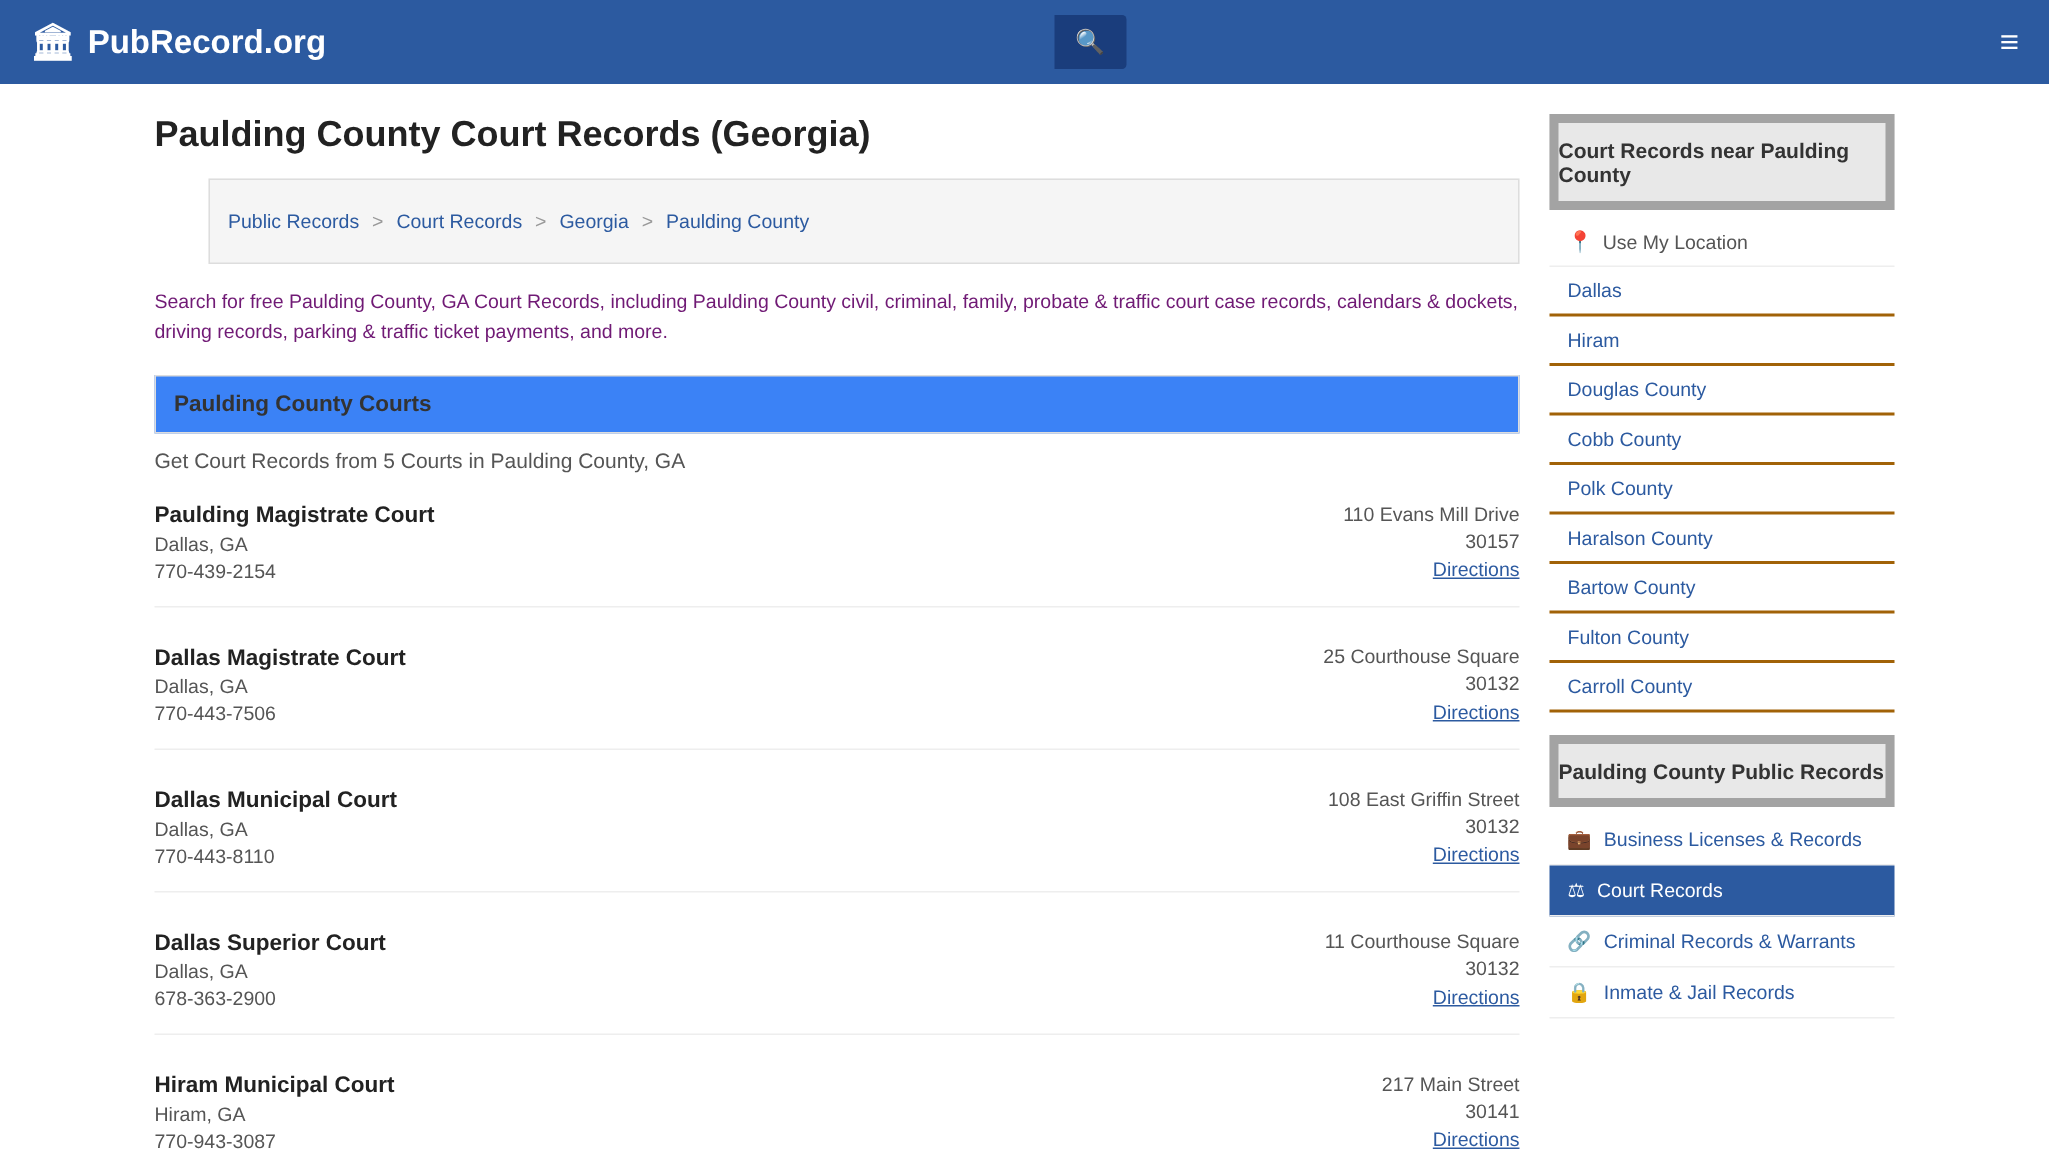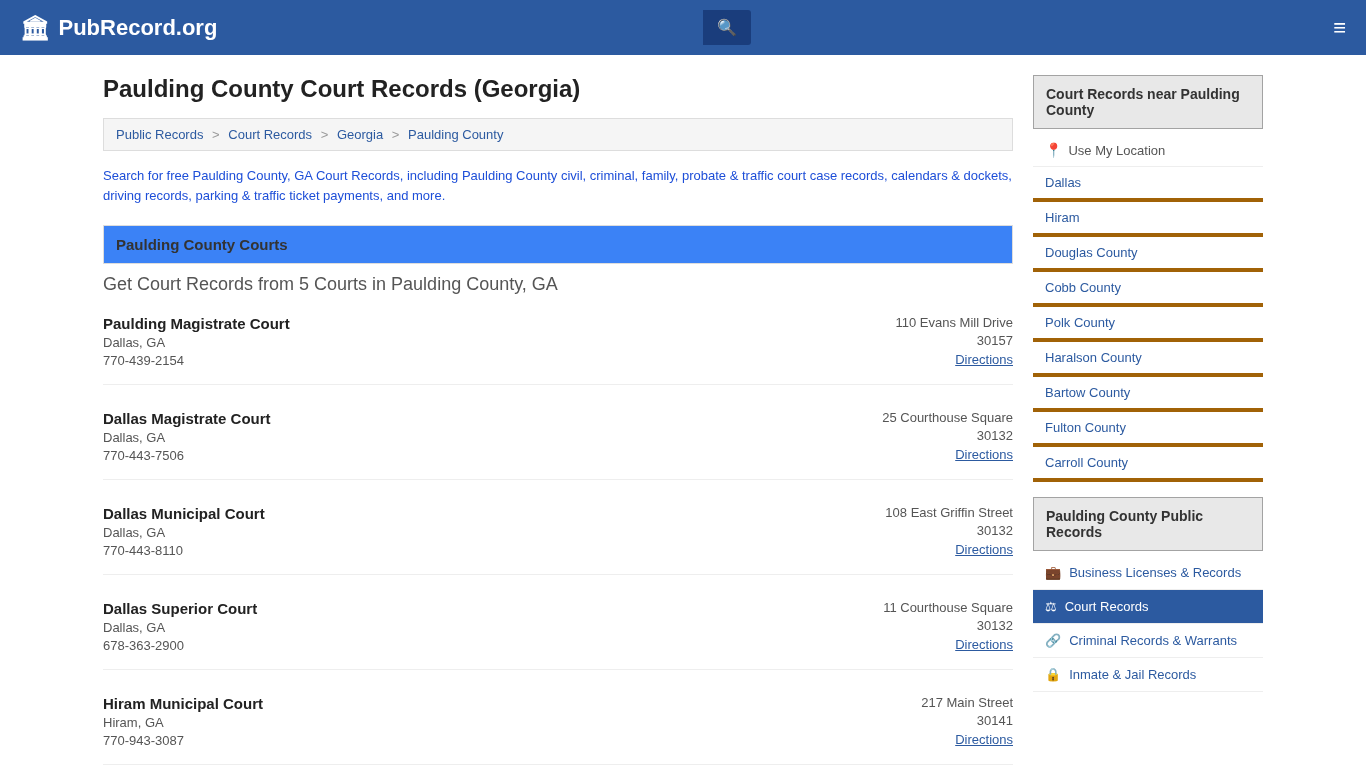--- a/index.html
+++ b/index.html
@@ -75,49 +75,50 @@
     }
     #page-title {
       font-size: 24px;
       font-weight: bold;
       color: #222;
       margin-bottom: 15px;
     }
     #breadcrumb {
       background: #f5f5f5;
       border: 1px solid #ddd;
-      padding: 8px 12px;
+      padding: 20px 12px;
       font-size: 13px;
       color: #555;
       margin-bottom: 15px;
+      margin-left: 36px;
     }
     #breadcrumb a {
       color: #2c5aa0;
       text-decoration: none;
     }
     #breadcrumb span {
       margin: 0 5px;
       color: #999;
     }
     #description {
       font-size: 13px;
-      color: #1d4ed8;
+      color: #701a75;
       margin-bottom: 20px;
       line-height: 1.5;
     }
     #courts-section-header {
       background: #3b82f6;
       padding: 10px 12px;
       font-weight: bold;
       font-size: 15px;
       margin-bottom: 10px;
       border: 1px solid #ddd;
     }
     #courts-count {
-      font-size: 18px;
+      font-size: 14px;
       color: #555;
       margin-bottom: 20px;
     }
 
     .court-entry {
       margin-bottom: 25px;
       display: flex;
       justify-content: space-between;
       align-items: flex-start;
       border-bottom: 1px solid #eee;
@@ -159,33 +160,33 @@
       font-size: 13px;
     }
 
     
     #sidebar {
       width: 230px;
       flex-shrink: 0;
     }
     .sidebar-section-header {
       background: #e8e8e8;
-      padding: 10px 12px;
+      padding: 10px 0;
       font-weight: bold;
       font-size: 14px;
       margin-bottom: 5px;
-      border: 1px solid #a3a3a3;
+      border: 6px solid #a3a3a3;
     }
     .sidebar-list {
       list-style: none;
       margin-bottom: 15px;
     }
     .sidebar-list li {
       padding: 8px 12px;
-      border-bottom: 4px solid #a16207;
+      border-bottom: 2px solid #a16207;
       font-size: 13px;
       cursor: pointer;
     }
     .sidebar-list li a {
       color: #2c5aa0;
       text-decoration: none;
     }
     .sidebar-use-location {
       display: flex;
       align-items: center;

